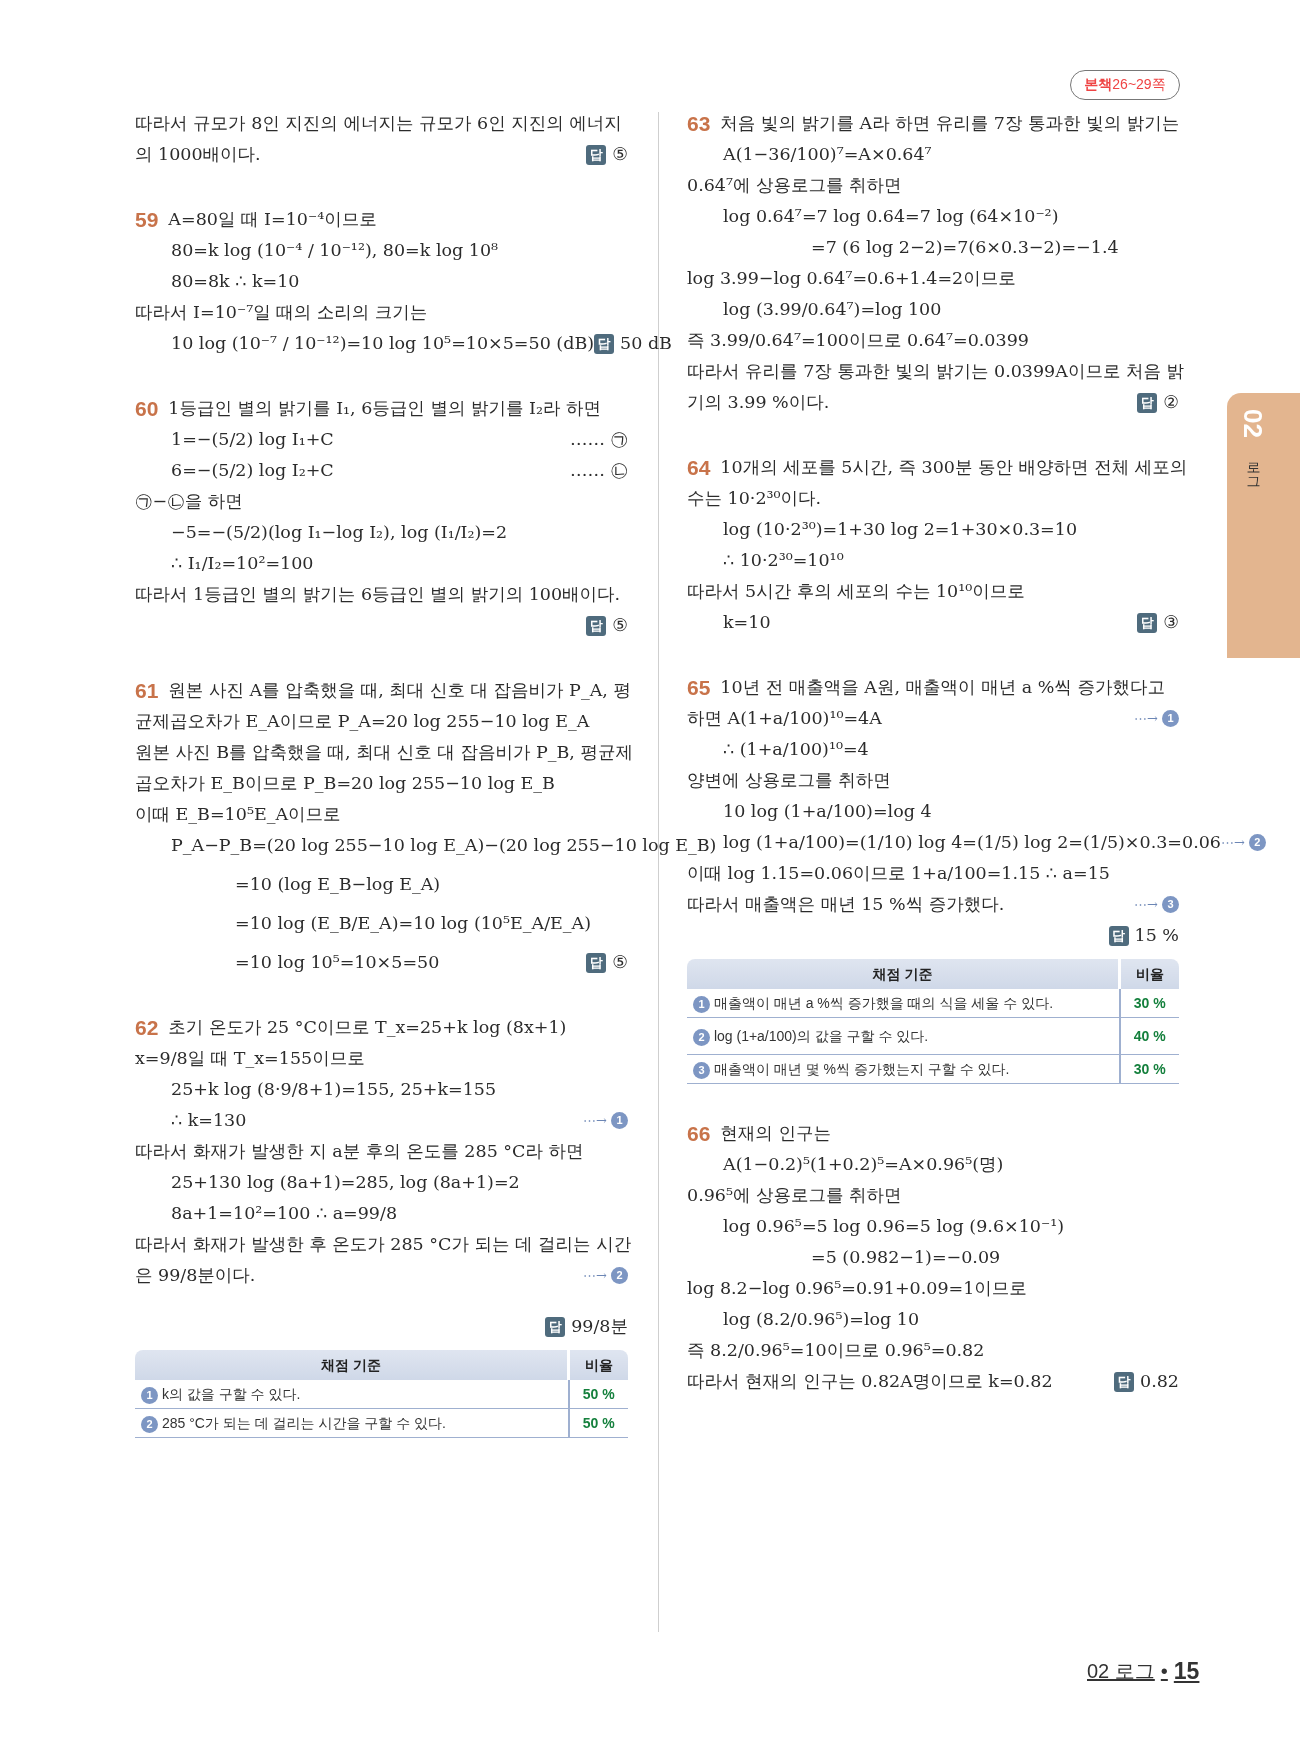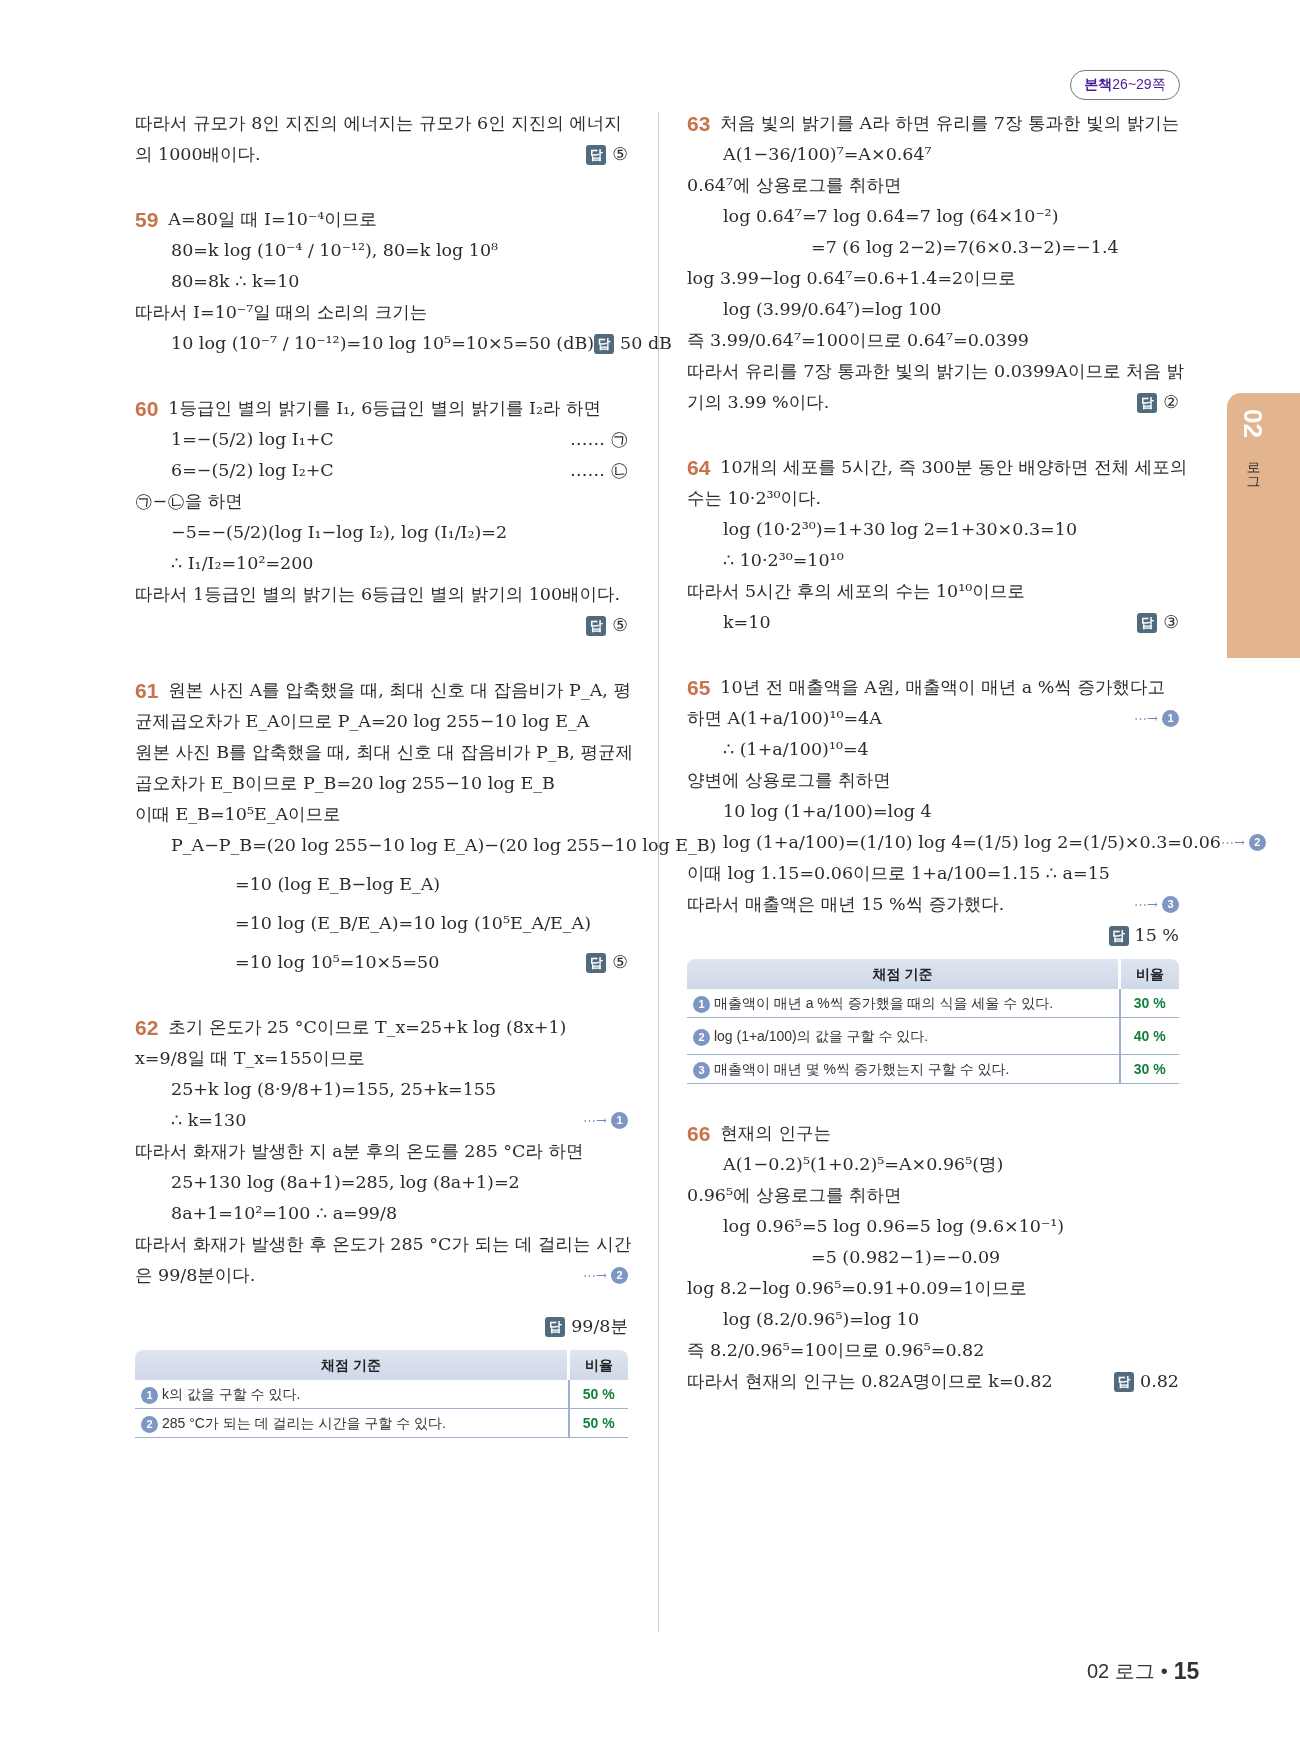--- a/index.html
+++ b/index.html
@@ -1,21 +1,21 @@
 <!DOCTYPE html>
 <html><head>
 <meta charset="utf-8">
 <style>
   html, body { margin:0; padding:0; background:#ffffff; }
   body { width:1300px; height:1754px; position:relative; overflow:hidden;
          font-family:"DejaVu Serif", "Liberation Serif", serif; color:#2b2b2b; }
   .page-ref { position:absolute; left:1070px; top:70px; width:108px; height:28px;
               border:1.5px solid #777; border-radius:15px; font-size:14px;
               display:flex; align-items:center; justify-content:center; 
-              font-family:"Liberation Sans", sans-serif; color:#4c1d95;text-align:right; }
+              font-family:"Liberation Sans", sans-serif; color:#ef4444;text-align:right; }
   .page-ref b { font-weight:bold; }
   .col { position:absolute; top:108px; font-size:17.5px; line-height:31px; }
   .col-left { left:135px; width:493px; }
   .col-right { left:687px; width:492px; }
   .divider { position:absolute; left:658px; top:112px; width:1px; height:1520px; background:#cfcfcf; }
   .line { display:flex; align-items:center; min-height:31px; white-space:nowrap; }
   .indent { padding-left:36px; }
   .indent2 { padding-left:100px;margin-top:8px; }
   .indent3 { padding-left:124px; }
   .gap { height:34px; }
@@ -38,21 +38,21 @@
   table.crit th:last-child { border-top-right-radius:8px; border-left:3px solid #fff; width:56px; }
   table.crit td { border-bottom:1.5px solid #9fb0d0; height:28px; padding:0 6px; color:#333; }
   table.crit td:last-child { border-left:2px solid #9fb0d0; text-align:center; font-weight:bold; color:#15803d; }
   .tab { position:absolute; left:1227px; top:393px; width:73px; height:265px;
          background:#e3b58f; border-top-left-radius:14px; }
   .tab-num { position:absolute; left:10px; top:16px; color:#fff; font-weight:bold;
              font-family:"Liberation Sans", sans-serif; font-size:26px; writing-mode:vertical-rl; }
   .tab-label { position:absolute; left:18px; top:60px; font-family:"Liberation Sans", sans-serif;
                font-size:14px; writing-mode:vertical-rl; color:#333; }
   .footer { position:absolute; left:1087px; top:1658px; font-family:"Liberation Sans", sans-serif;
-            font-size:20px; color:#333; display:flex; align-items:center; gap:6px; }
+            font-size:20px; color:#333; display:flex; align-items:center; gap:6px;text-decoration:underline; }
   .footer b { font-size:23px; }
 </style>
 </head>
 <body>
 
 <div class="page-ref">
   <b>본책</b>
   <span>26~29쪽</span>
 </div>
 
@@ -97,21 +97,21 @@
     <div class="line indent">
       <span>1=−(5/2) log I₁+C</span>
       <span class="right">…… ㉠</span>
     </div>
     <div class="line indent">
       <span>6=−(5/2) log I₂+C</span>
       <span class="right">…… ㉡</span>
     </div>
     <div class="line">㉠−㉡을 하면</div>
     <div class="line indent">−5=−(5/2)(log I₁−log I₂),      log (I₁/I₂)=2</div>
-    <div class="line indent">∴ I₁/I₂=10²=200</div>
+    <div class="line indent">∴ I₁/I₂=10²=100</div>
     <div class="line">따라서 1등급인 별의 밝기는 6등급인 별의 밝기의 100배이다.</div>
     <div class="line">
       <span class="right ans">
         <span class="ans-badge">답</span>
         <span>⑤</span>
       </span>
     </div>
   </div>
   <div class="gap"></div>
 

